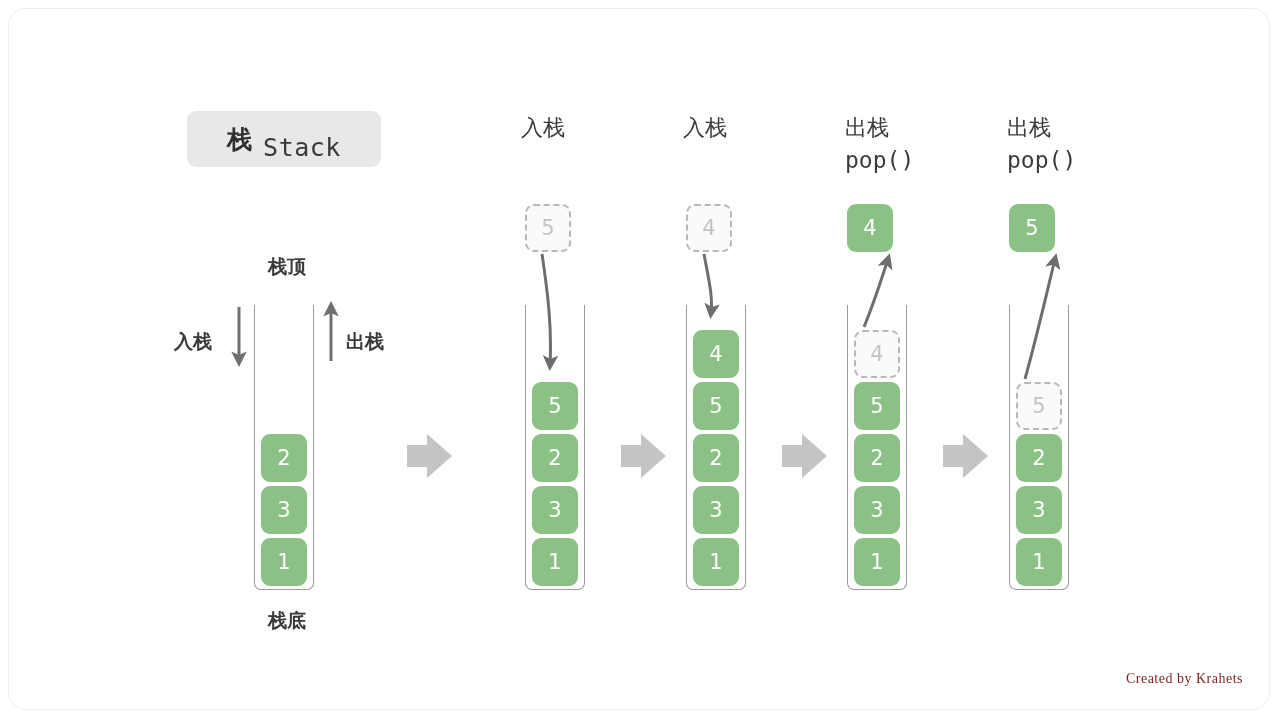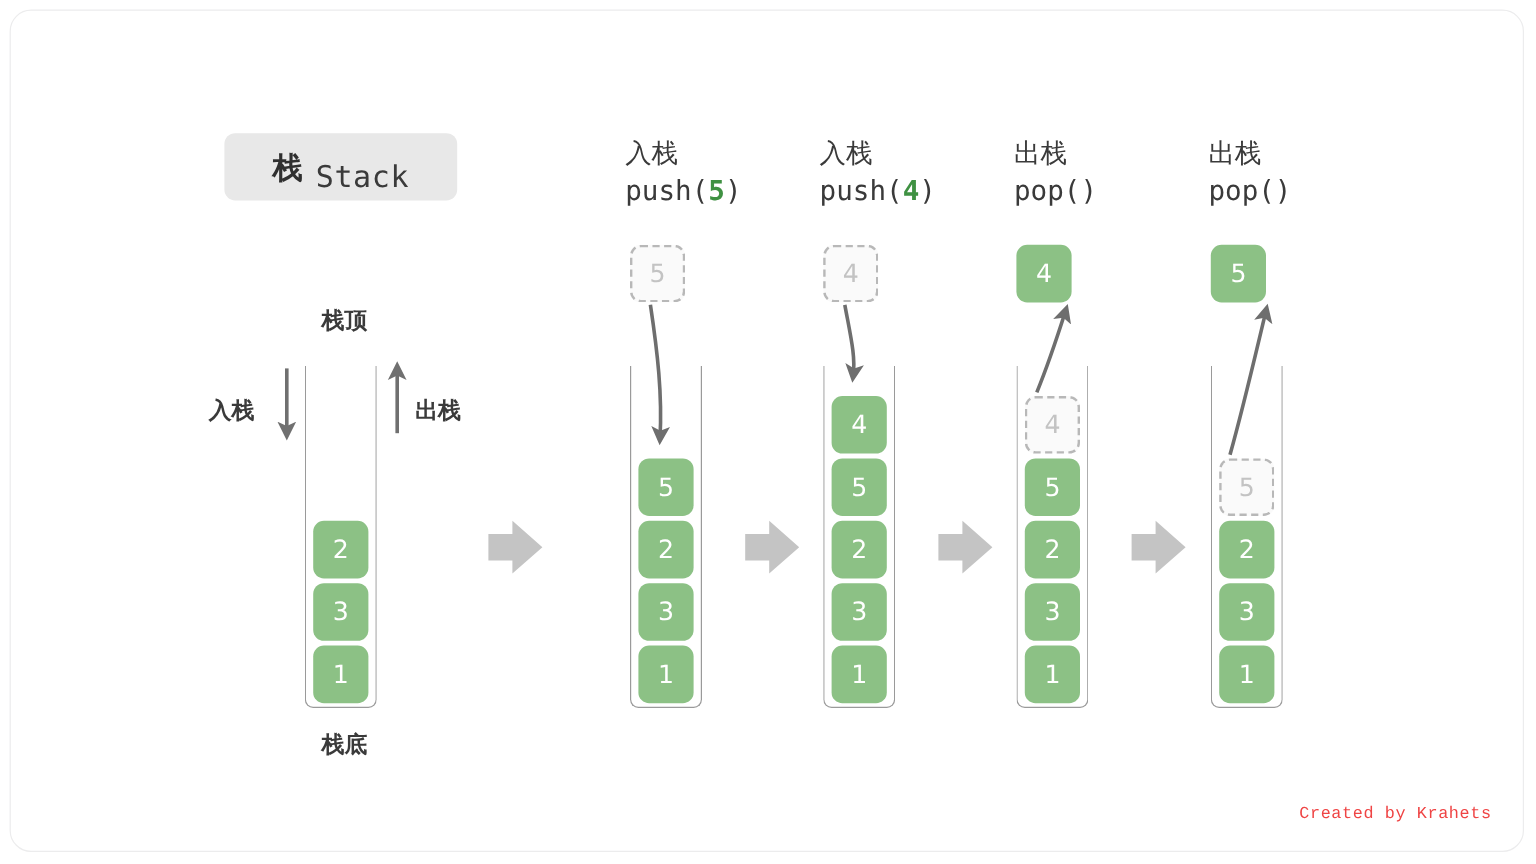--- a/index.html
+++ b/index.html
@@ -167,23 +167,23 @@
     width: 1262px;
     height: 702px;
     pointer-events: none;
   }
 
   
   .watermark {
     position: absolute;
     right: 28px;
     bottom: 24px;
-    font-family: Liberation Mono, monospace;
+    font-family: Liberation Serif, serif;
     font-size: 14px;
-    color: #ef4444;
+    color: #7f1d1d;
     letter-spacing: 0.5px;
   }
 </style>
 </head>
 <body>
 
 <div class="card">
   <div class="stage">
 
     <div class="title-badge">
@@ -200,35 +200,33 @@
     <div class="stack" style="left:245px; top:296px;">
       <div class="slots">
         <div class="cell solid">1</div>
         <div class="cell solid">3</div>
         <div class="cell solid">2</div>
       </div>
     </div>
 
     <div class="op-head" style="left:512px; top:104px;">
       <div class="line1">入栈</div>
-      <div class="line2">push(<span class="num">5</span>)</div>
     </div>
     <div class="float-box ghost" style="left:516px; top:195px;">5</div>
     <div class="stack" style="left:516px; top:296px;">
       <div class="slots">
         <div class="cell solid">1</div>
         <div class="cell solid">3</div>
         <div class="cell solid">2</div>
         <div class="cell solid">5</div>
       </div>
     </div>
 
     <div class="op-head" style="left:674px; top:104px;">
       <div class="line1">入栈</div>
-      <div class="line2">push(<span class="num">4</span>)</div>
     </div>
     <div class="float-box ghost" style="left:677px; top:195px;">4</div>
     <div class="stack" style="left:677px; top:296px;">
       <div class="slots">
         <div class="cell solid">1</div>
         <div class="cell solid">3</div>
         <div class="cell solid">2</div>
         <div class="cell solid">5</div>
         <div class="cell solid">4</div>
       </div>

